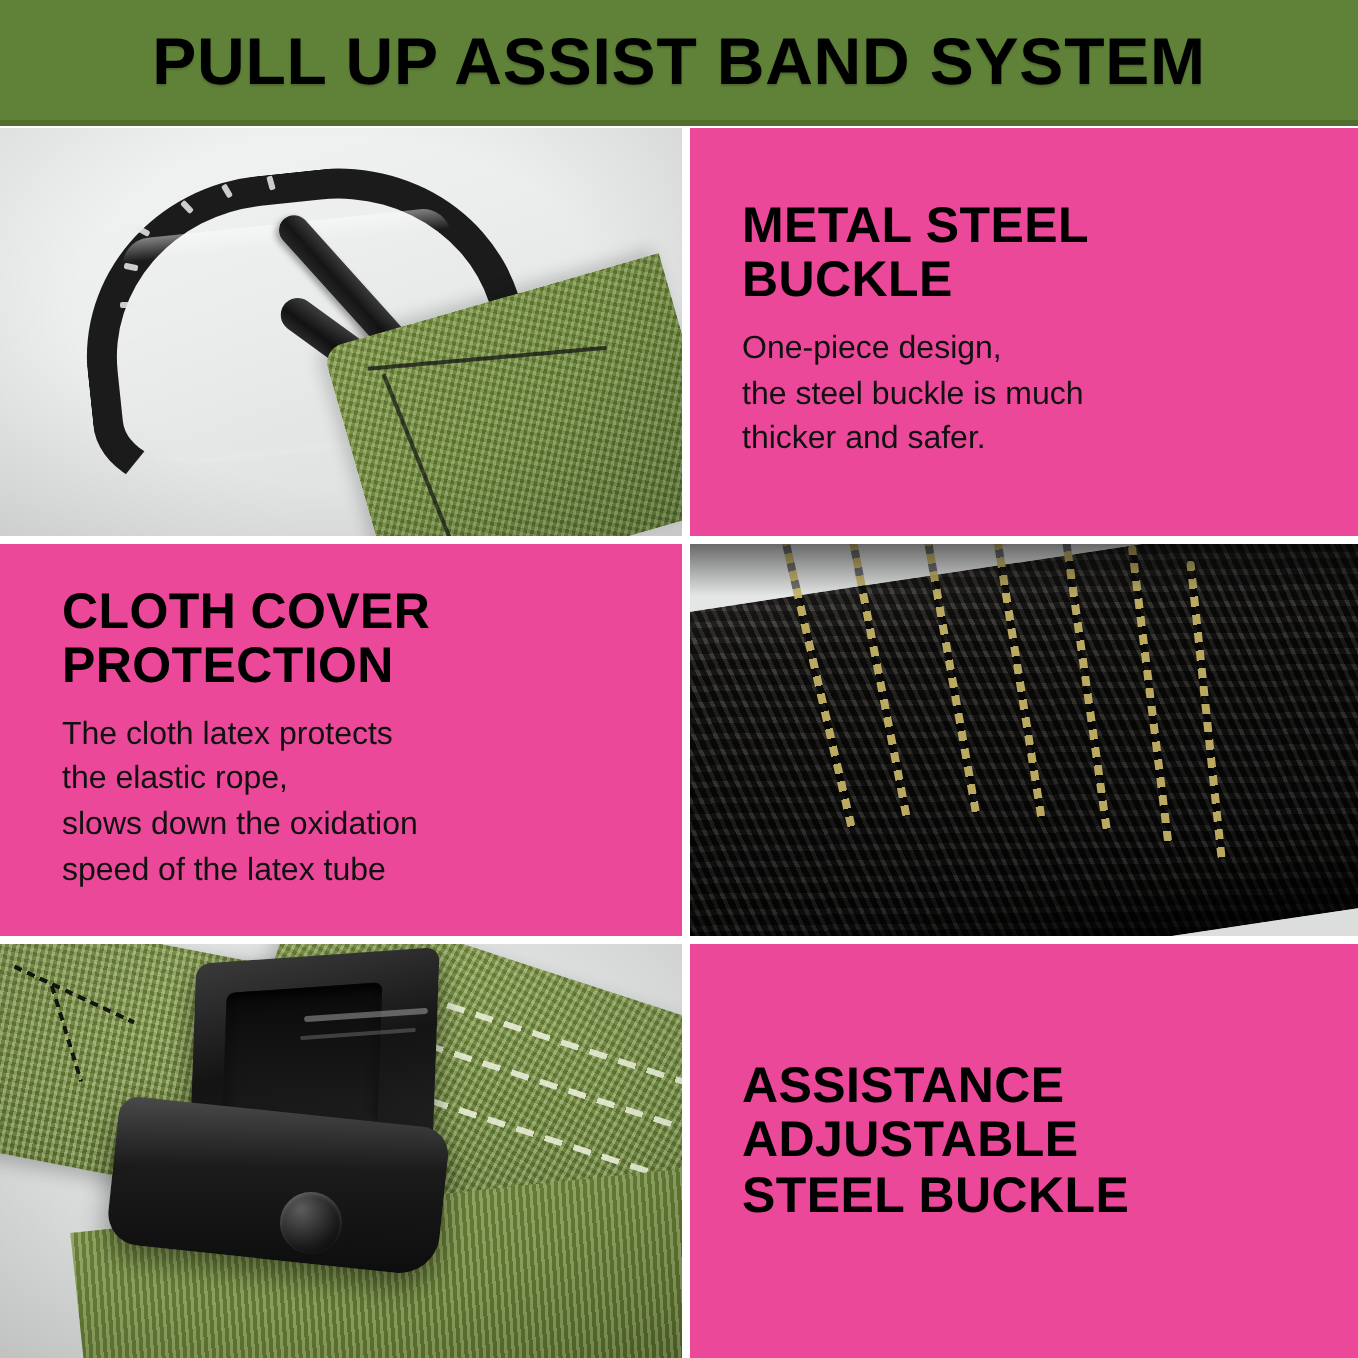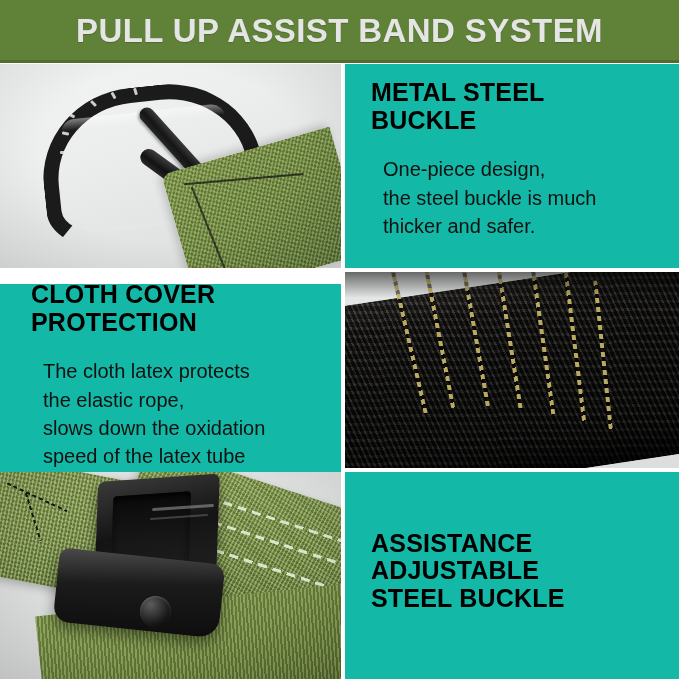--- a/index.html
+++ b/index.html
@@ -26,44 +26,44 @@
     width: 679px;
     height: 63px;
     background: #5f8238;
     border-bottom: 3px solid #4f6d2d;
     box-sizing: border-box;
     display: flex;
     align-items: center;
     justify-content: center;
   }
   .header-title {
-    color: #e5e5e5;
+    color: #000000;
     font-family: "Liberation Sans", sans-serif;
     font-weight: 700;
     font-size: 33px;
     letter-spacing: 0.4px;
     line-height: 1;
     white-space: nowrap;
     text-shadow: 0 1px 1px rgba(0,0,0,0.18);
   }
 
   
   .cell { position: absolute; overflow: hidden; }
 
   .cell-photo-tl { left: 0;   top: 64px;  width: 341px; height: 204px; }
   .cell-text-tr  { left: 345px; top: 64px;  width: 334px; height: 204px; }
-  .cell-text-ml  { left: 0;   top: 284px; width: 341px; height: 196px; }
+  .cell-text-ml  { left: 0;   top: 272px; width: 341px; height: 196px; }
   .cell-photo-mr { left: 345px; top: 272px; width: 334px; height: 196px; }
   .cell-photo-bl { left: 0;   top: 472px; width: 341px; height: 207px; }
   .cell-text-br  { left: 345px; top: 472px; width: 334px; height: 207px; }
 
   
   .text-block {
     box-sizing: border-box;
-    background: #14b8a6;
+    background: #ec4899;
     height: 100%;
     display: flex;
     flex-direction: column;
     justify-content: center;
   }
   .tb-tr { padding: 0 18px 0 26px; }
   .tb-ml { padding: 0 18px 0 31px; }
   .tb-br { padding: 0 10px 0 26px; }
 
   .block-heading {
@@ -72,24 +72,24 @@
     font-size: 25px;
     line-height: 1.10;
     color: #000000;
     letter-spacing: 0.2px;
     margin: 0 0 9px 0;
     white-space: pre-line;
   }
   .block-body {
     font-family: "Liberation Sans", sans-serif;
     font-weight: 400;
-    font-size: 20px;
+    font-size: 16px;
     line-height: 1.42;
     color: #111111;
-    margin: 12px;
+    margin: 0;
     white-space: pre-line;
   }
 
   
   .photo {
     position: relative;
     width: 100%;
     height: 100%;
   }
   .ph-carabiner {

